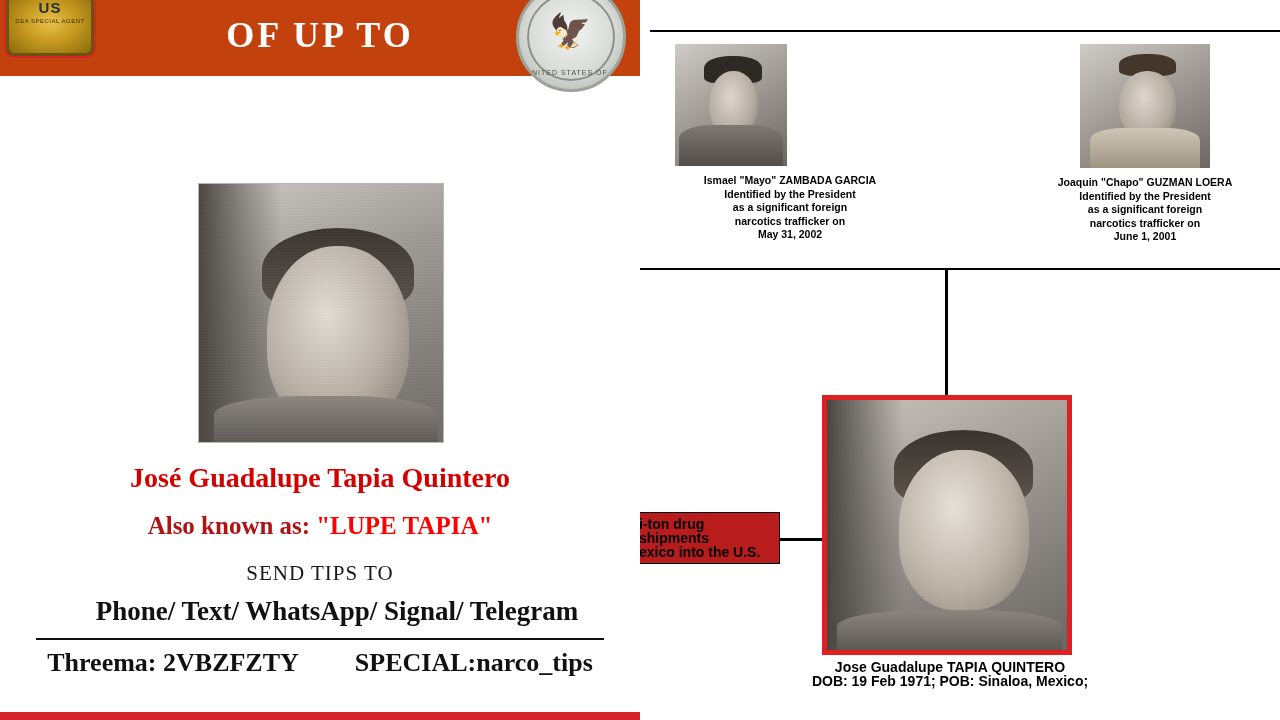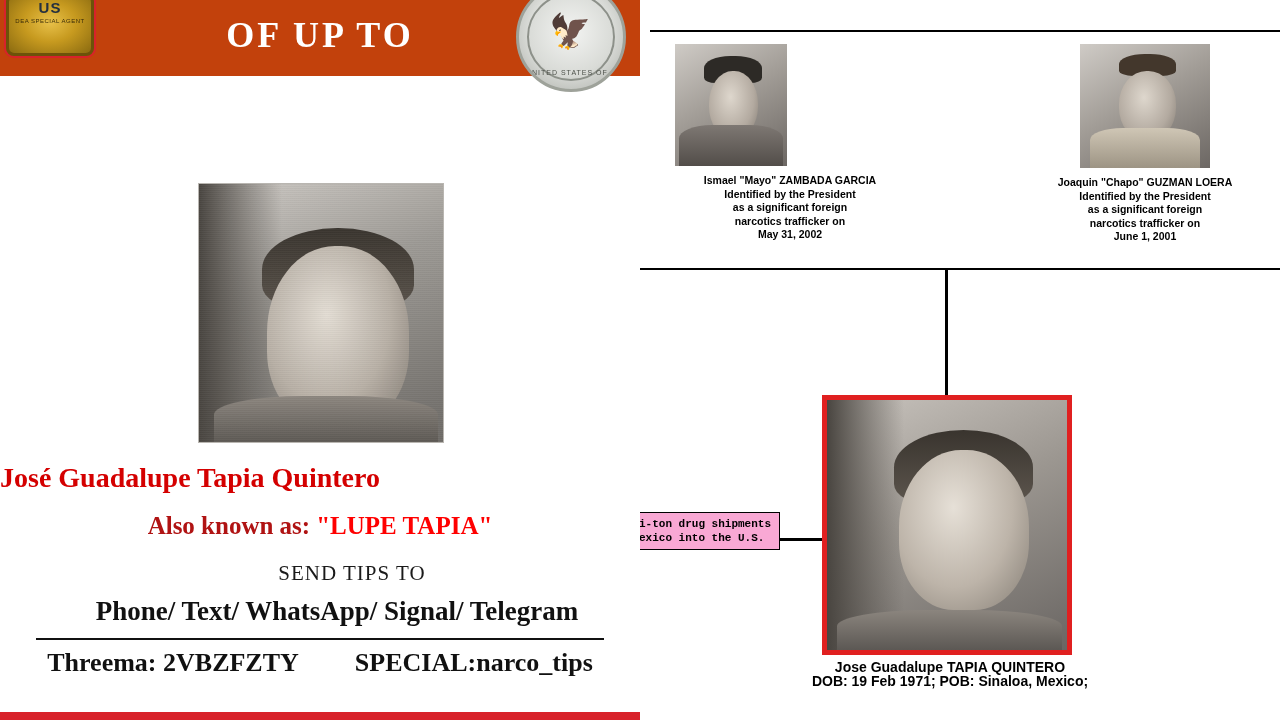--- a/index.html
+++ b/index.html
@@ -164,20 +164,21 @@
     inset: 0;
     background:
       repeating-linear-gradient(0deg, rgba(255,255,255,0.05) 0 1px, rgba(0,0,0,0.05) 1px 2px);
     opacity: .5;
   }
 
   .poster-name {
     position: absolute;
     left: 0; top: 462px;
     width: 640px;
+    text-align: center;
     font-family: "Liberation Serif", serif;
     font-weight: bold;
     font-size: 28px;
     color: #d40000;
   }
   .poster-aka-row {
     position: absolute;
     left: 0; top: 512px;
     width: 640px;
     text-align: center;
@@ -193,21 +194,20 @@
   }
   .poster-sendtips {
     position: absolute;
     left: 0; top: 561px;
     width: 640px;
     text-align: center;
     font-family: "Liberation Serif", serif;
     font-size: 21px;
     color: #1a1a1a;
     letter-spacing: 1px;
-    padding-left: 32px;
   }
   .poster-channels {
     position: absolute;
     left: 0; top: 596px;
     width: 640px;
     text-align: center;
     font-family: "Liberation Serif", serif;
     font-weight: bold;
     font-size: 27px;
     color: #111111;
@@ -359,25 +359,25 @@
     font-size: 14px;
     line-height: 14px;
     font-weight: bold;
     color: #000000;
   }
   .side-label {
     position: absolute;
     left: -8px; top: 512px;
     width: 148px;
     border: 1.5px solid #000000;
-    background: #f9a8d4;
+    background: #b91c1c;
     padding: 4px 6px;
     box-sizing: border-box;
-    font-family: Liberation Mono, monospace;
-    font-size: 11px;
+    font-family: Liberation Sans, sans-serif;
+    font-size: 14px;
     line-height: 14px;
     font-weight: bold;
     color: #000000;
     text-align: left;
   }
 </style>
 </head>
 <body>
 
 <div id="page">

